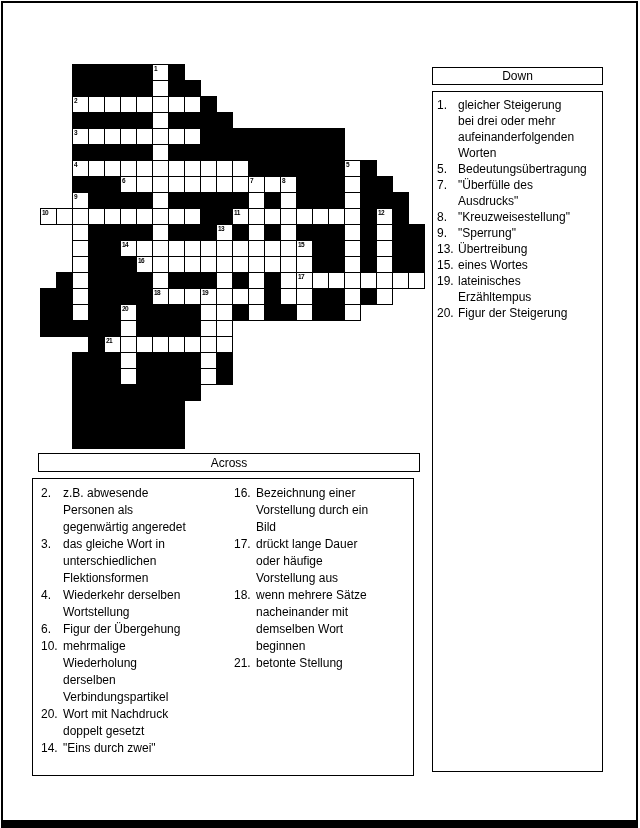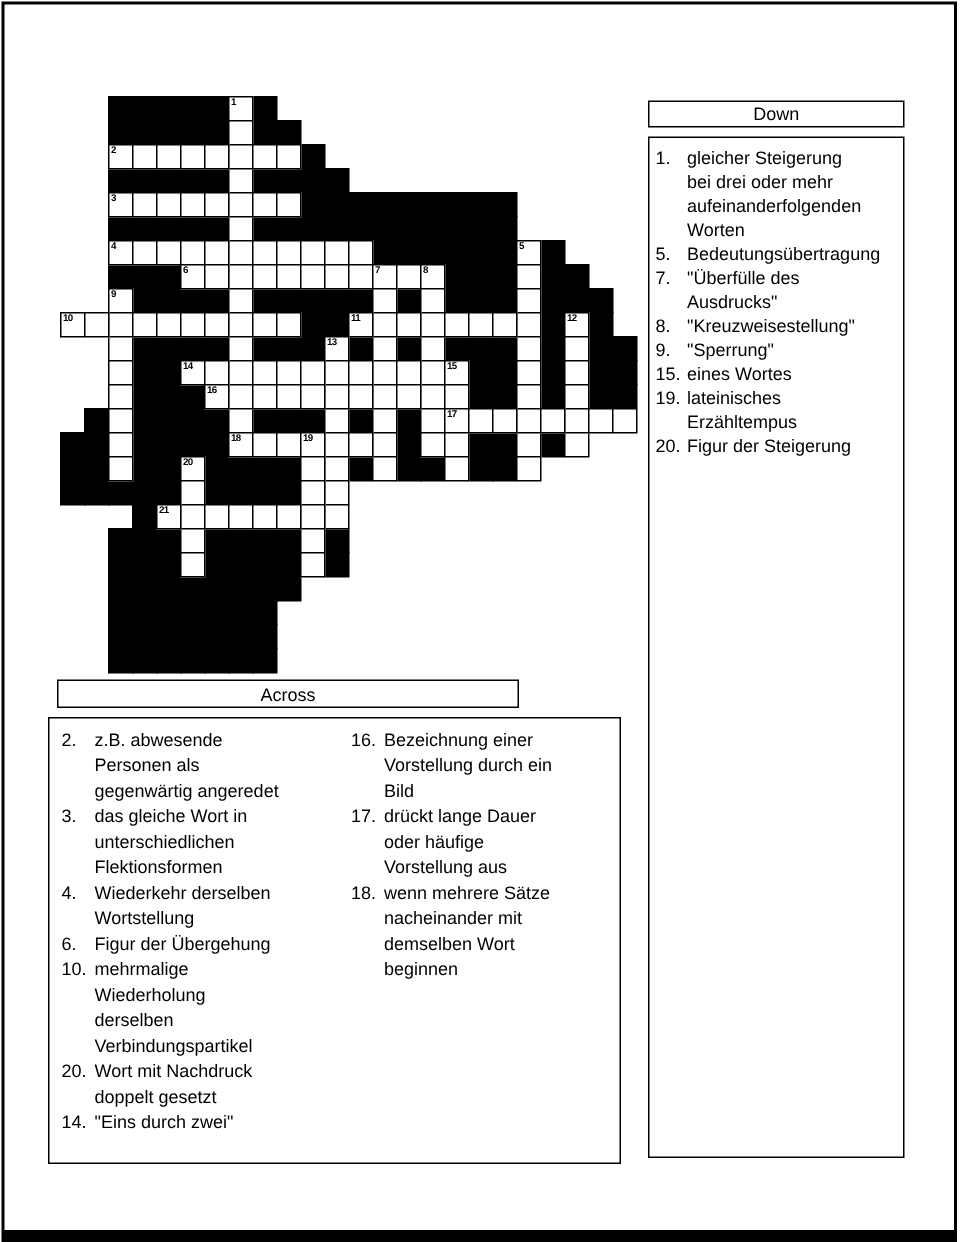--- a/index.html
+++ b/index.html
@@ -76,21 +76,21 @@
     position: absolute;
     left: 432px; top: 91px;
     width: 171px; height: 681px;
     box-sizing: border-box;
     border: 1px solid #000;
     background: #fff;
     padding: 5px 2px 0 4px;
   }
   .across-header {
     left: 38px; top: 453px;
-    width: 308px; height: 19px;
+    width: 382px; height: 19px;
     line-height: 18px;
   }
   .across-list {
     position: absolute;
     left: 32px; top: 478px;
     width: 382px; height: 298px;
     box-sizing: border-box;
     border: 1px solid #000;
     background: #fff;
     padding: 6px 0 0 6px;
@@ -550,20 +550,26 @@
           <div>"Kreuzweisestellung"</div>
         </span>
       </div>
       <div class="clue">
         <span class="cnum">9.</span>
         <span class="ctext">
           <div>"Sperrung"</div>
         </span>
       </div>
       <div class="clue">
+        <span class="cnum">13.</span>
+        <span class="ctext">
+          <div>Übertreibung</div>
+        </span>
+      </div>
+      <div class="clue">
         <span class="cnum">15.</span>
         <span class="ctext">
           <div>eines Wortes</div>
         </span>
       </div>
       <div class="clue">
         <span class="cnum">19.</span>
         <span class="ctext">
           <div>lateinisches</div>
           <div>Erzähltempus</div>
@@ -653,15 +659,21 @@
         </div>
         <div class="clue">
           <span class="cnum">18.</span>
           <span class="ctext">
             <div>wenn mehrere Sätze</div>
             <div>nacheinander mit</div>
             <div>demselben Wort</div>
             <div>beginnen</div>
           </span>
         </div>
+        <div class="clue">
+          <span class="cnum">21.</span>
+          <span class="ctext">
+            <div>betonte Stellung</div>
+          </span>
+        </div>
       </div>
   </div>
 </div>
 
 </body></html>

